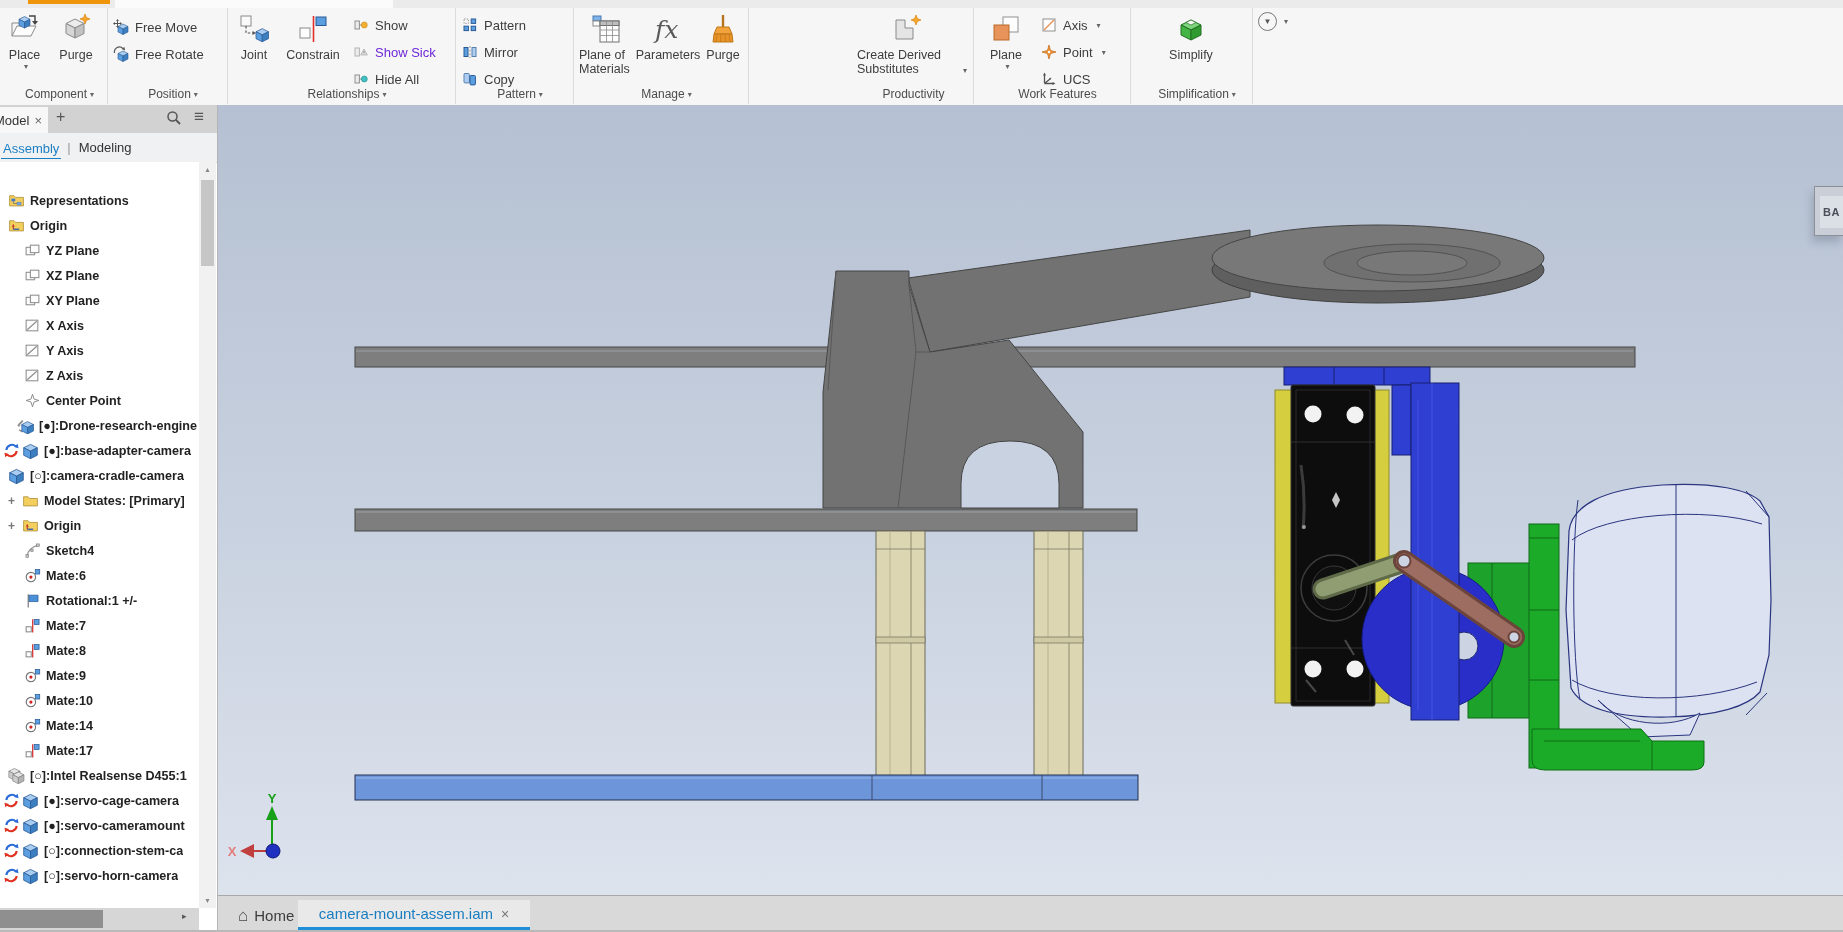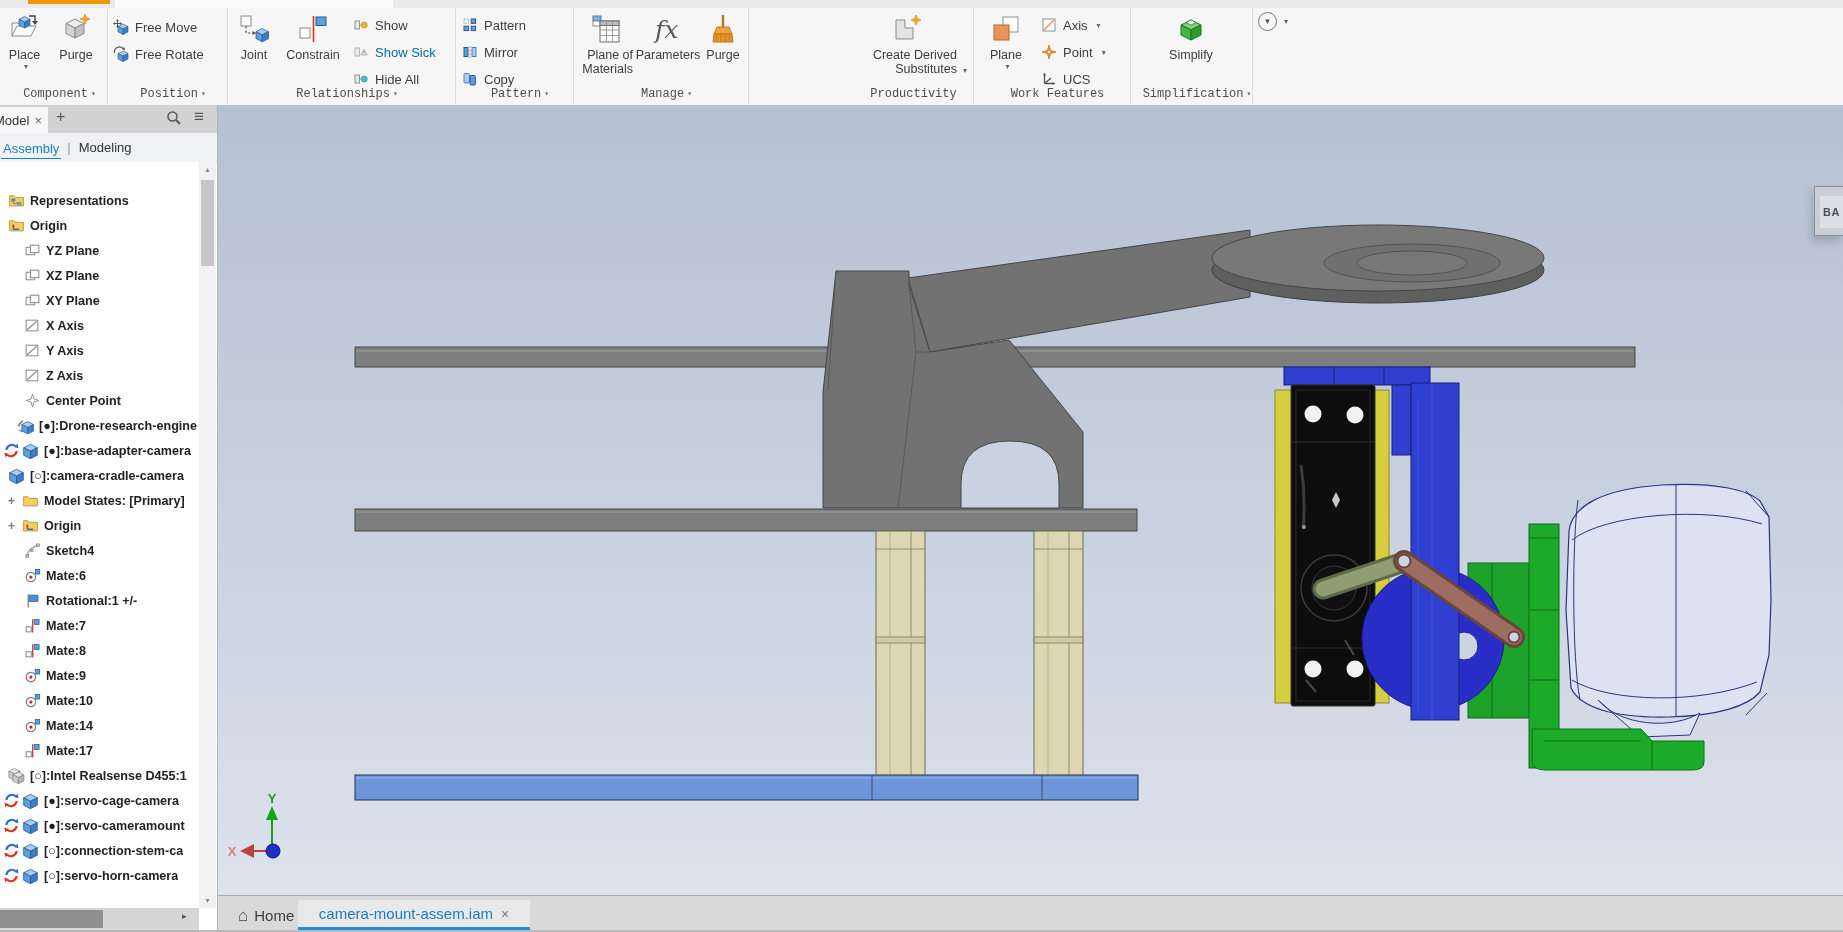--- a/index.html
+++ b/index.html
@@ -7,31 +7,31 @@
        font-family:"Liberation Sans","DejaVu Sans",sans-serif;
        -webkit-font-smoothing:antialiased;background:#f6f6f6;}
   
   #ribbon{position:absolute;left:0;top:0;width:1843px;height:105px;background:#f6f6f6;
           border-bottom:1px solid #c9c9c9;}
   #topstrip{position:absolute;left:0;top:0;width:1843px;height:8px;background:#ebebeb;}
   #tab-accent{position:absolute;left:28px;top:0;width:82px;height:4px;background:#f0940a;}
   #tab-white{position:absolute;left:115px;top:0;width:278px;height:8px;background:#fbfbfb;}
   .panel{position:absolute;top:8px;height:96px;border-right:1px solid #dcdcdc;}
   .plabel{position:absolute;left:12px;right:0;bottom:1px;height:16px;text-align:center;
-          font-size:12px;color:#4c4c4c;white-space:nowrap;cursor:default;font-family:Liberation Mono, monospace;}
+          font-size:12px;color:#4c4c4c;white-space:nowrap;cursor:default;}
   .dd{font-size:8px;color:#666;margin-left:3px;vertical-align:1px;}
   .bb{position:absolute;top:2px;height:82px;background:none;border:0;padding:0;margin:0;
       display:flex;flex-direction:column;align-items:center;font-family:inherit;
       font-size:12.5px;color:#3d3d3d;line-height:1.15;cursor:default;}
   .bb svg{width:32px;height:32px;margin:3px 0 3px;}
-  .bb .bl{text-align:right;}
+  .bb .bl{text-align:left;}
   .sr{position:absolute;display:flex;align-items:center;gap:6px;height:26px;
       font-size:13px;color:#3d3d3d;white-space:nowrap;cursor:default;}
   .sr svg{width:16px;height:16px;flex:0 0 auto;}
-  .sr.disabled{color:#0369a1;}
+  .sr.disabled{color:#6d28d9;}
   #ribbon-opt{position:absolute;left:1258px;top:10px;width:46px;height:22px;
       display:flex;align-items:center;gap:4px;color:#666;}
   #ribbon-opt .circ{width:17px;height:17px;border:1.4px solid #777;border-radius:50%;
       display:flex;align-items:center;justify-content:center;font-size:8px;color:#555;}
   
   #browser{position:absolute;left:0;top:105px;width:218px;height:827px;background:#fff;
            border-right:1px solid #b5b5b5;box-sizing:border-box;}
   #doctabs{position:absolute;left:0;top:0;width:100%;height:28px;background:#d2d2d2;}
   #model-tab{position:absolute;left:0;top:2px;width:48px;height:26px;background:#f7f7f7;
       display:flex;align-items:center;font-size:13px;color:#333;overflow:hidden;}

